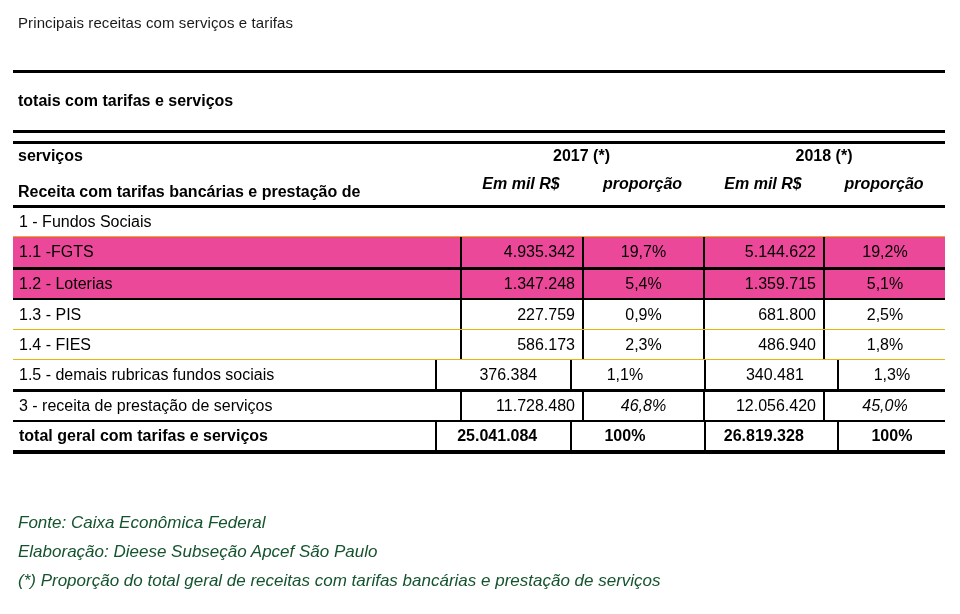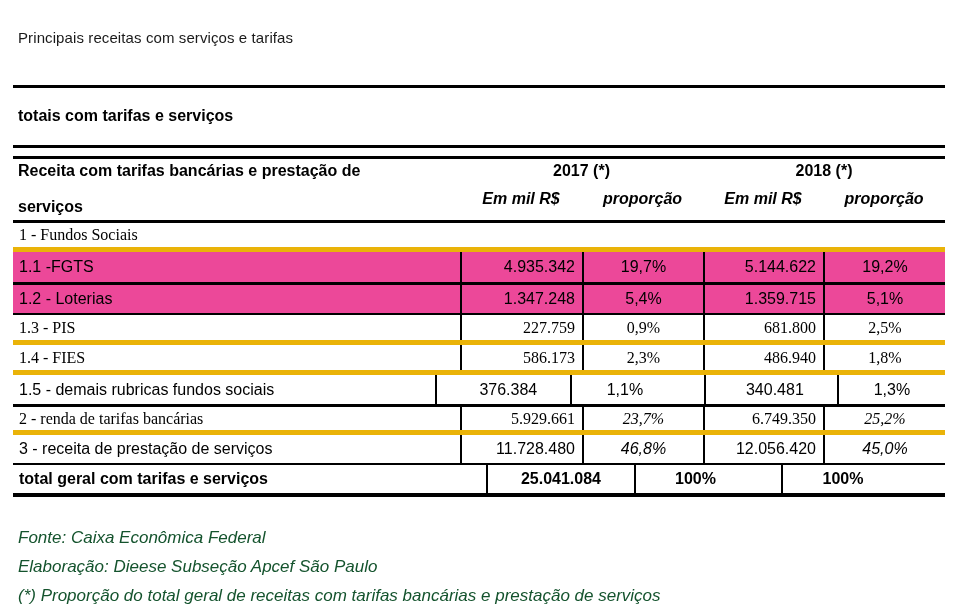--- a/index.html
+++ b/index.html
@@ -1,21 +1,21 @@
 <!DOCTYPE html>
 <html><head>
 <meta charset="utf-8">
 <style>
   html,body{margin:0;padding:0;}
   body{
     width:960px;height:614px;background:#ffffff;
     font-family:"Liberation Sans", sans-serif;color:#000;
     position:relative;overflow:hidden;
   }
-  .abs{position:absolute;margin-top:15px;}
+  .abs{position:absolute;}
   .title{
     left:18px;top:14px;font-size:15px;letter-spacing:.1px;color:#1a1a1a;
   }
   .rule{left:13px;width:932px;background:#000;}
   .rule-a{top:70px;height:3px;}
   .rule-b{top:130px;height:3px;}
   .rule-c{top:141px;height:3px;}
   .section-title{left:18px;top:92px;font-size:16px;font-weight:bold;}
 
   
@@ -34,21 +34,21 @@
   .sub{text-align:center;padding-top:2px;}
   .yg-2017 .sub-val{width:122px;}
   .yg-2017 .sub-prop{width:121px;}
   .yg-2018 .sub-val{width:120px;}
   .yg-2018 .sub-prop{width:122px;}
 
   
   .tbody{left:13px;top:208px;width:932px;}
   .row{display:flex;align-items:center;box-sizing:border-box;font-size:16px;background:#fff;}
   .row.gray{background:#ec4899;}
-  .bb1{border-bottom:5px solid #eab308;font-family:Liberation Serif, serif;}
+  .bb1{border-bottom:1px solid #eab308;}
   .bb2{border-bottom:2px solid #000;}
   .bb3{border-bottom:3px solid #000;}
   .bb4{border-bottom:4px solid #000;}
   .h29{height:29px;} .h33{height:33px;} .h30{height:30px;} .h32{height:32px;gap:26px;} .h28{height:28px;}
   .cell{box-sizing:border-box;height:100%;display:flex;align-items:center;}
   .cell.label{width:447px;padding-left:6px;}
   .cell.full{width:932px;padding-left:6px;}
   .cell.num{width:122px;justify-content:flex-end;padding-right:7px;border-left:2px solid #000;}
   .cell.prop{width:121px;justify-content:center;border-left:2px solid #000;}
   .cell.num.c3{width:120px;}
@@ -64,22 +64,22 @@
 <body>
 
 <div class="abs title">Principais receitas com serviços e tarifas</div>
 <div class="abs rule rule-a"></div>
 <div class="abs section-title">totais com tarifas e serviços</div>
 <div class="abs rule rule-b"></div>
 <div class="abs rule rule-c"></div>
 
 <div class="abs thead">
   <div class="th-label">
+    <div>serviços</div>
     <div>Receita com tarifas bancárias e prestação de</div>
-    <div>serviços</div>
   </div>
   <div class="th-years">
     <div class="year-group yg-2017">
       <div class="year-label">2017 (*)</div>
       <div class="subs">
         <div class="sub sub-val">Em mil R$</div>
         <div class="sub sub-prop">proporção</div>
       </div>
     </div>
     <div class="year-group yg-2018">
@@ -131,40 +131,34 @@
   </div>
 
   <div class="row h32 bb3">
     <div class="cell label">1.5 - demais rubricas fundos sociais</div>
     <div class="cell num">376.384</div>
     <div class="cell prop">1,1%</div>
     <div class="cell num c3">340.481</div>
     <div class="cell prop c4">1,3%</div>
   </div>
 
-  <div class="row h28 bb1">
-    <div class="cell label">2 - renda de tarifas bancárias</div>
-    <div class="cell num">5.929.661</div>
-    <div class="cell prop it">23,7%</div>
-    <div class="cell num c3">6.749.350</div>
-    <div class="cell prop c4 it">25,2%</div>
-  </div>
 
   <div class="row h30 bb2">
     <div class="cell label">3 - receita de prestação de serviços</div>
     <div class="cell num">11.728.480</div>
     <div class="cell prop it">46,8%</div>
     <div class="cell num c3">12.056.420</div>
     <div class="cell prop c4 it">45,0%</div>
   </div>
 
   <div class="row bold h32 bb4">
     <div class="cell label">total geral com tarifas e serviços</div>
     <div class="cell num">25.041.084</div>
     <div class="cell prop">100%</div>
+    <div class="cell num c3">26.819.328</div>
     <div class="cell prop c4">100%</div>
   </div>
 
 </div>
 
 <div class="abs foot f1">Fonte: Caixa Econômica Federal</div>
 <div class="abs foot f2">Elaboração: Dieese Subseção Apcef São Paulo</div>
 <div class="abs foot f3">(*) Proporção do total geral de receitas com tarifas bancárias e prestação de serviços</div>
 
 </body></html>

